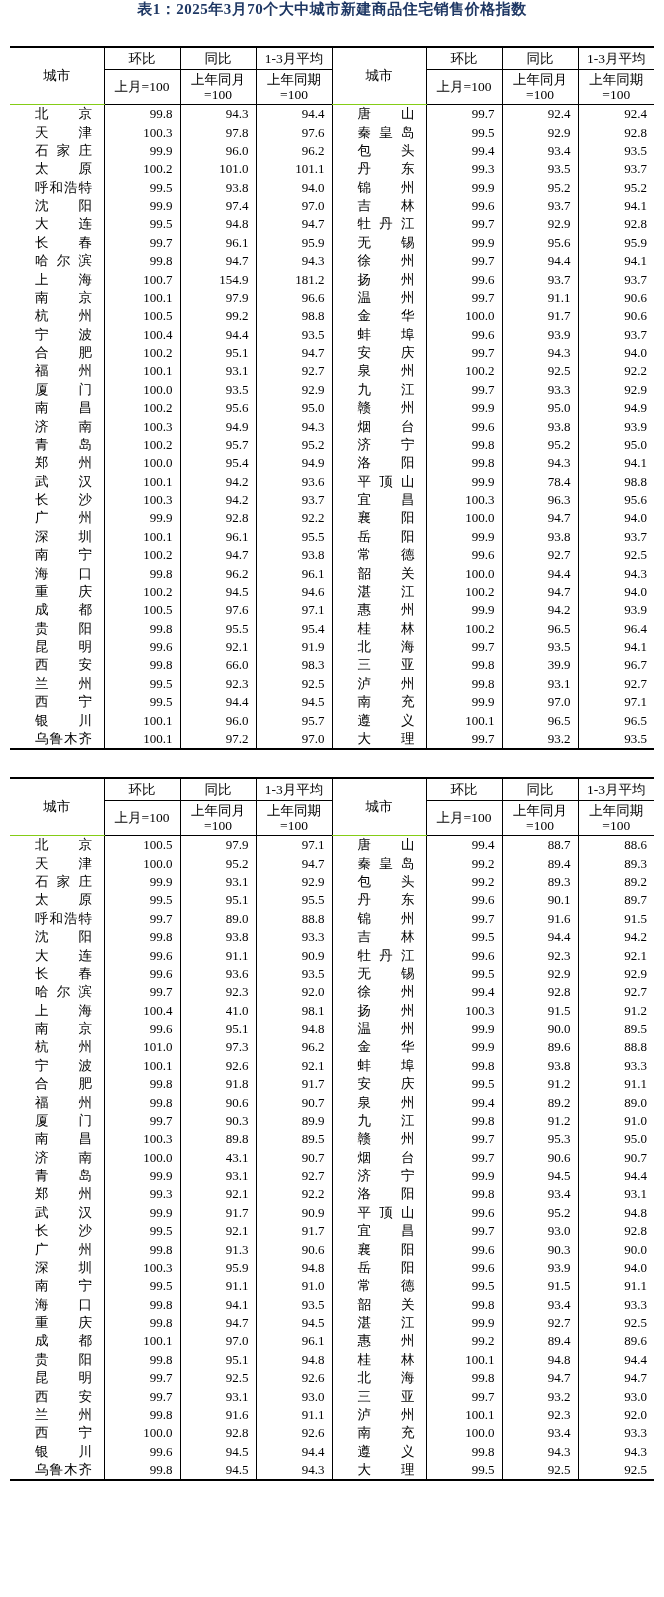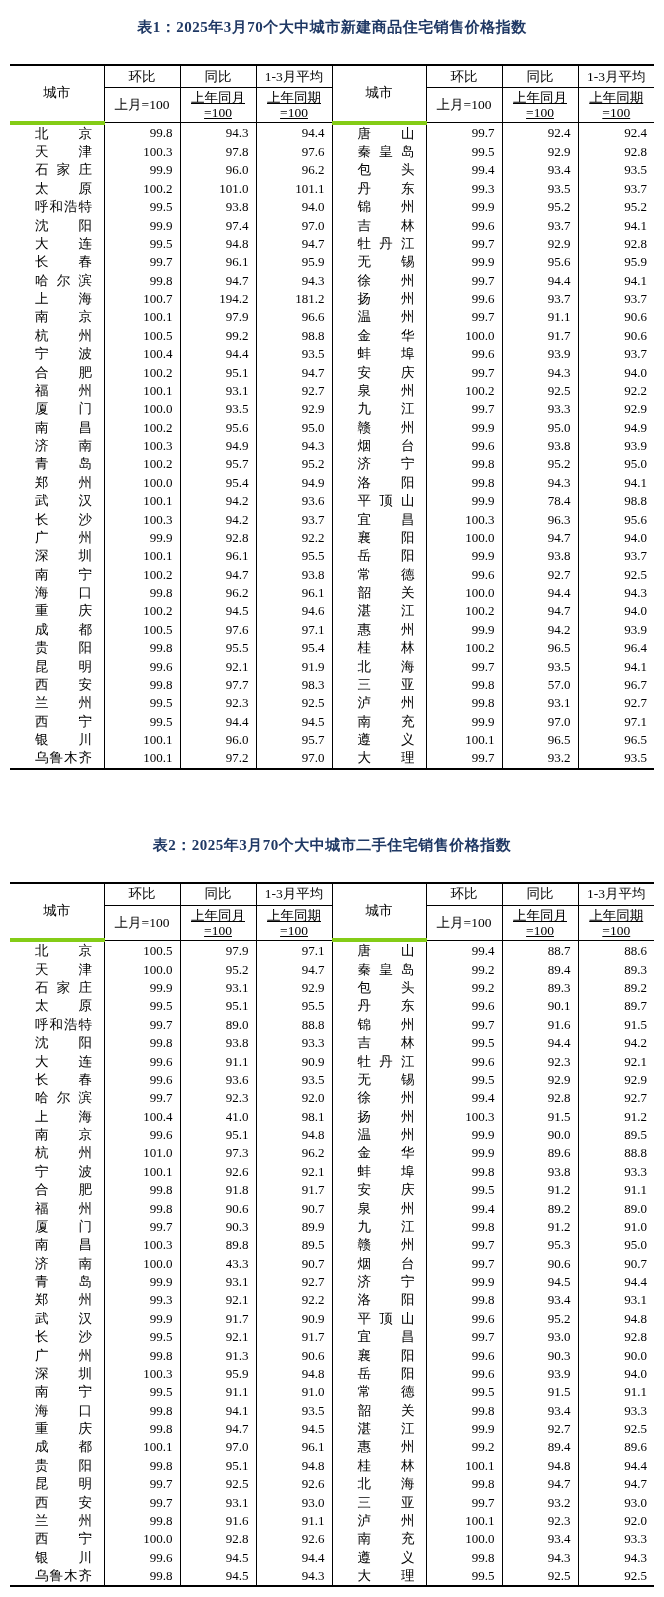--- a/index.html
+++ b/index.html
@@ -5,34 +5,34 @@
   html,body { margin:0; padding:0; background:#ffffff; }
   .page {
     width:664px; height:1597px; background:#ffffff; box-sizing:border-box;
     font-family:"Liberation Serif","DejaVu Serif",serif; color:#000;
     overflow:hidden;
   }
   .doc-title {
     text-align:center; font-weight:bold; font-size:15px;
     color:var(--title-color,#1f3864); letter-spacing:0.5px;
   }
-  .title1 { padding-top:18px; }
+  .title1 { padding-top:0; }
   .title2 { padding-top:66px; }
   table.idx {
     width:644px; margin:27px auto 0 auto; border-collapse:collapse; table-layout:fixed;
     border-top:2.5px solid #000; border-bottom:2.5px solid #000;
   }
   th, td { padding:0; font-weight:normal; vertical-align:middle; }
   .br { border-right:1px solid #000; }
   thead th { font-size:13.5px; line-height:16px; text-align:center; }
   thead tr.grp th { height:21px; }
   thead tr.base th { height:34px; border-bottom:1px solid #000;margin-left:28px; }
   th.hsep { border-bottom:1px solid #000; }
-  th.cityhead { border-bottom:4px solid #84cc16; }
-  .base .two span { display:block; line-height:15px;text-decoration:underline; }
+  th.cityhead { border-bottom:1px solid #84cc16; }
+  .base .two span { display:block; line-height:15px; }
   tbody td { height:18.38px; font-size:13px; }
   td.num { text-align:right; padding-right:7px; font-size:13px; }
   td.city { font-size:13.5px; }
   .cityname {
     display:block; margin-left:25px; width:57px;
     text-align:justify; text-align-last:justify; white-space:nowrap;
   }
 </style>
 </head>
 <body>
@@ -209,21 +209,21 @@
           </td>
           <td class="num br">99.7</td>
           <td class="num br">94.4</td>
           <td class="num">94.1</td>
         </tr>
         <tr>
           <td class="city br">
             <span class="cityname">上海</span>
           </td>
           <td class="num br">100.7</td>
-          <td class="num br">194.2</td>
+          <td class="num br">154.9</td>
           <td class="num br">181.2</td>
           <td class="city br">
             <span class="cityname">扬州</span>
           </td>
           <td class="num br">99.6</td>
           <td class="num br">93.7</td>
           <td class="num">93.7</td>
         </tr>
         <tr>
           <td class="city br">
@@ -503,27 +503,27 @@
           </td>
           <td class="num br">99.7</td>
           <td class="num br">93.5</td>
           <td class="num">94.1</td>
         </tr>
         <tr>
           <td class="city br">
             <span class="cityname">西安</span>
           </td>
           <td class="num br">99.8</td>
-          <td class="num br">97.7</td>
+          <td class="num br">66.0</td>
           <td class="num br">98.3</td>
           <td class="city br">
             <span class="cityname">三亚</span>
           </td>
           <td class="num br">99.8</td>
-          <td class="num br">57.0</td>
+          <td class="num br">39.9</td>
           <td class="num">96.7</td>
         </tr>
         <tr>
           <td class="city br">
             <span class="cityname">兰州</span>
           </td>
           <td class="num br">99.5</td>
           <td class="num br">92.3</td>
           <td class="num br">92.5</td>
           <td class="city br">
@@ -571,21 +571,20 @@
           <td class="city br">
             <span class="cityname">大理</span>
           </td>
           <td class="num br">99.7</td>
           <td class="num br">93.2</td>
           <td class="num">93.5</td>
         </tr>
       </tbody>
   </table>
 
-  <div class="doc-title title2">表2：2025年3月70个大中城市二手住宅销售价格指数</div>
 
   <table class="idx">
     <colgroup>
       <col style="width:94px">
         <col style="width:76px">
         <col style="width:76px">
         <col style="width:76px">
       <col style="width:94px">
         <col style="width:76px">
         <col style="width:76px">
@@ -860,21 +859,21 @@
           </td>
           <td class="num br">99.7</td>
           <td class="num br">95.3</td>
           <td class="num">95.0</td>
         </tr>
         <tr>
           <td class="city br">
             <span class="cityname">济南</span>
           </td>
           <td class="num br">100.0</td>
-          <td class="num br">43.3</td>
+          <td class="num br">43.1</td>
           <td class="num br">90.7</td>
           <td class="city br">
             <span class="cityname">烟台</span>
           </td>
           <td class="num br">99.7</td>
           <td class="num br">90.6</td>
           <td class="num">90.7</td>
         </tr>
         <tr>
           <td class="city br">

